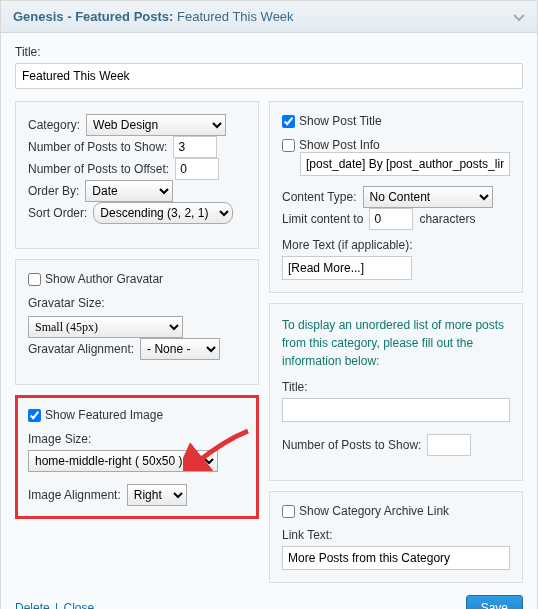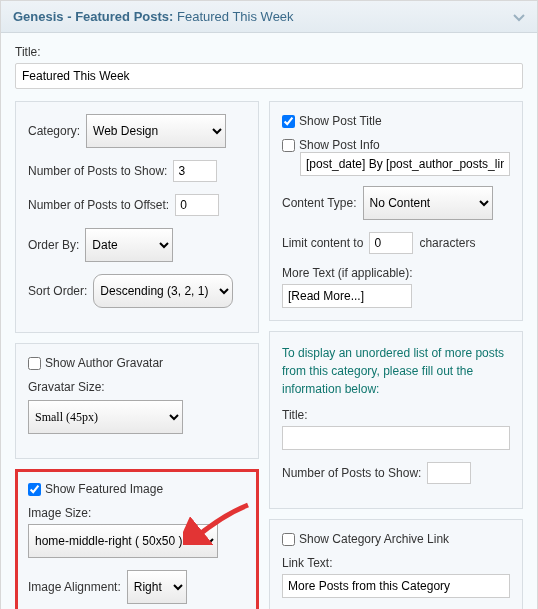--- a/index.html
+++ b/index.html
@@ -73,30 +73,29 @@
     padding: 12px 12px;
     position: relative;
   }
   .panel.highlight {
     border: 3px solid #e23434;
     padding: 10px 10px;
   }
   .frow {
     display: flex;
     align-items: center;
-    margin-bottom: 12px;
     gap: 6px;
     flex-wrap: wrap;
   }
   .frow:last-child { margin-bottom: 12px; }
   .frow label { color: #333; white-space: nowrap; }
   select {
     background: linear-gradient(#fff, #eaeaea);
     border: 1px solid #aaa;
-    padding: 8px 2px;
+    padding: 2px 2px;
     font-size: 12px;
   }
   input[type="text"].small {
     width: 44px;
     padding: 3px 4px;
     border: 1px solid #ccc;
     font-size: 12px;
     background:#fff;
   }
   input[type="text"].wide {
@@ -219,20 +218,26 @@
           <div class="chk-row">
             <input type="checkbox" style="">
             <label>Show Author Gravatar</label>
           </div>
           <div class="frow">
             <label>Gravatar Size:</label>
             <select style="width:155px;font-family:Liberation Serif, serif;">
               <option>Small (45px)</option>
             </select>
           </div>
+          <div class="frow">
+            <label>Gravatar Alignment:</label>
+            <select style="width:80px;">
+              <option>- None -</option>
+            </select>
+          </div>
         </div>
 
         <div class="panel highlight">
           <div class="chk-row">
             <input type="checkbox" checked="" style="">
             <label>Show Featured Image</label>
           </div>
           <div style="margin-bottom:12px;">
             <label class="stack-label">Image Size:</label>
             <select style="width:190px;">

